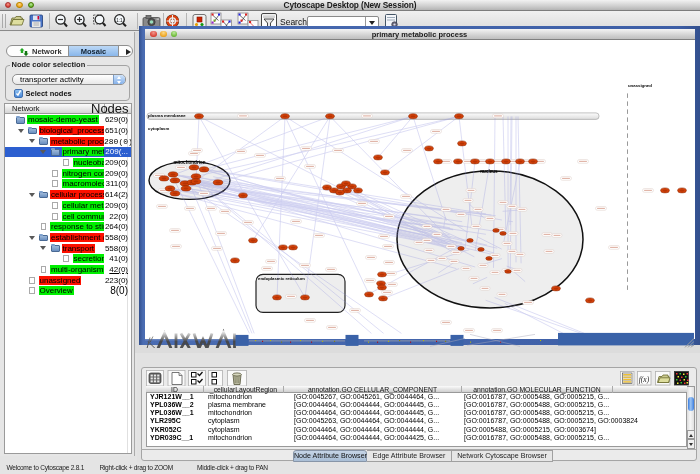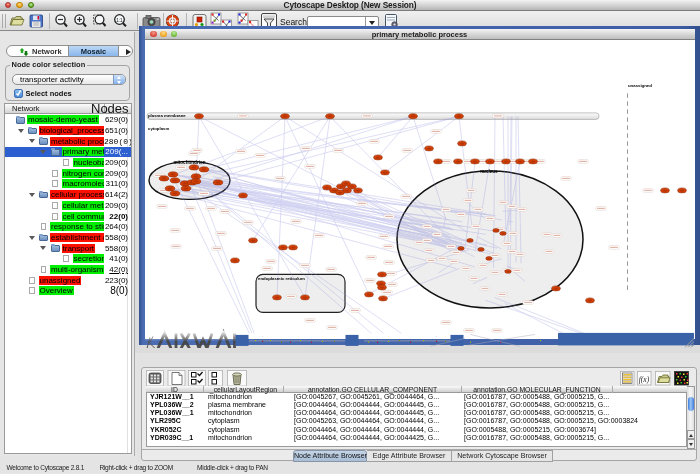--- a/index.html
+++ b/index.html
@@ -212,21 +212,21 @@
           <div style="position:absolute;left:99px;top:0.8px;width:24px;text-align:right;color:#000;font-size:8px;line-height:9.5px;">614(2)</div>
         </div>
         <div style="position:absolute;left:0;top:199.1px;width:127px;height:10.7px;">
           <div style="position:absolute;left:47.0px;top:1.8px;width:5.5px;height:7px;background:#fff;border:0.5px solid #aaa;"></div>
           <div style="position:absolute;left:56.5px;top:0.8px;height:9px;max-width:42.5px;background:#00ef00;color:#000;font-size:8px;line-height:9.5px;white-space:nowrap;overflow:hidden;padding:0 1px;">cellular metabolic</div>
           <div style="position:absolute;left:99px;top:0.8px;width:24px;text-align:right;color:#000;font-size:8px;line-height:9.5px;">209(0)</div>
         </div>
         <div style="position:absolute;left:0;top:209.8px;width:127px;height:10.7px;">
           <div style="position:absolute;left:47.0px;top:1.8px;width:5.5px;height:7px;background:#fff;border:0.5px solid #aaa;"></div>
           <div style="position:absolute;left:56.5px;top:0.8px;height:9px;max-width:42.5px;background:#00ef00;color:#000;font-size:8px;line-height:9.5px;white-space:nowrap;overflow:hidden;padding:0 1px;">cell communication</div>
-          <div style="position:absolute;left:99px;top:0.8px;width:24px;text-align:right;color:#000;font-size:8px;line-height:9.5px;font-weight:bold;">22(0)</div>
+          <div style="position:absolute;left:99px;top:0.8px;width:24px;text-align:right;color:#000;font-size:8px;line-height:9.5px;">22(0)</div>
         </div>
         <div style="position:absolute;left:0;top:220.5px;width:127px;height:10.7px;">
           <div style="position:absolute;left:35.5px;top:1.8px;width:5.5px;height:7px;background:#fff;border:0.5px solid #aaa;"></div>
           <div style="position:absolute;left:45px;top:0.8px;height:9px;max-width:54px;background:#00ef00;color:#000;font-size:8px;line-height:9.5px;white-space:nowrap;overflow:hidden;padding:0 1px;">response to stimulu</div>
           <div style="position:absolute;left:99px;top:0.8px;width:24px;text-align:right;color:#000;font-size:8px;line-height:9.5px;">264(0)</div>
         </div>
         <div style="position:absolute;left:0;top:231.2px;width:127px;height:10.7px;">
           <div style="position:absolute;left:24px;top:3.5px;width:0;height:0;border-left:3.2px solid transparent;border-right:3.2px solid transparent;border-top:4.2px solid #595959;"></div>
           <div style="position:absolute;left:34px;top:2.6px;width:9px;height:6.5px;background:linear-gradient(#9db8d8,#6a8fc0);border:0.5px solid #4a6a94;border-radius:1px;"></div>
           <div style="position:absolute;left:34px;top:1.4px;width:4px;height:2px;background:#7ea0cc;border-radius:1px 1px 0 0;"></div>

